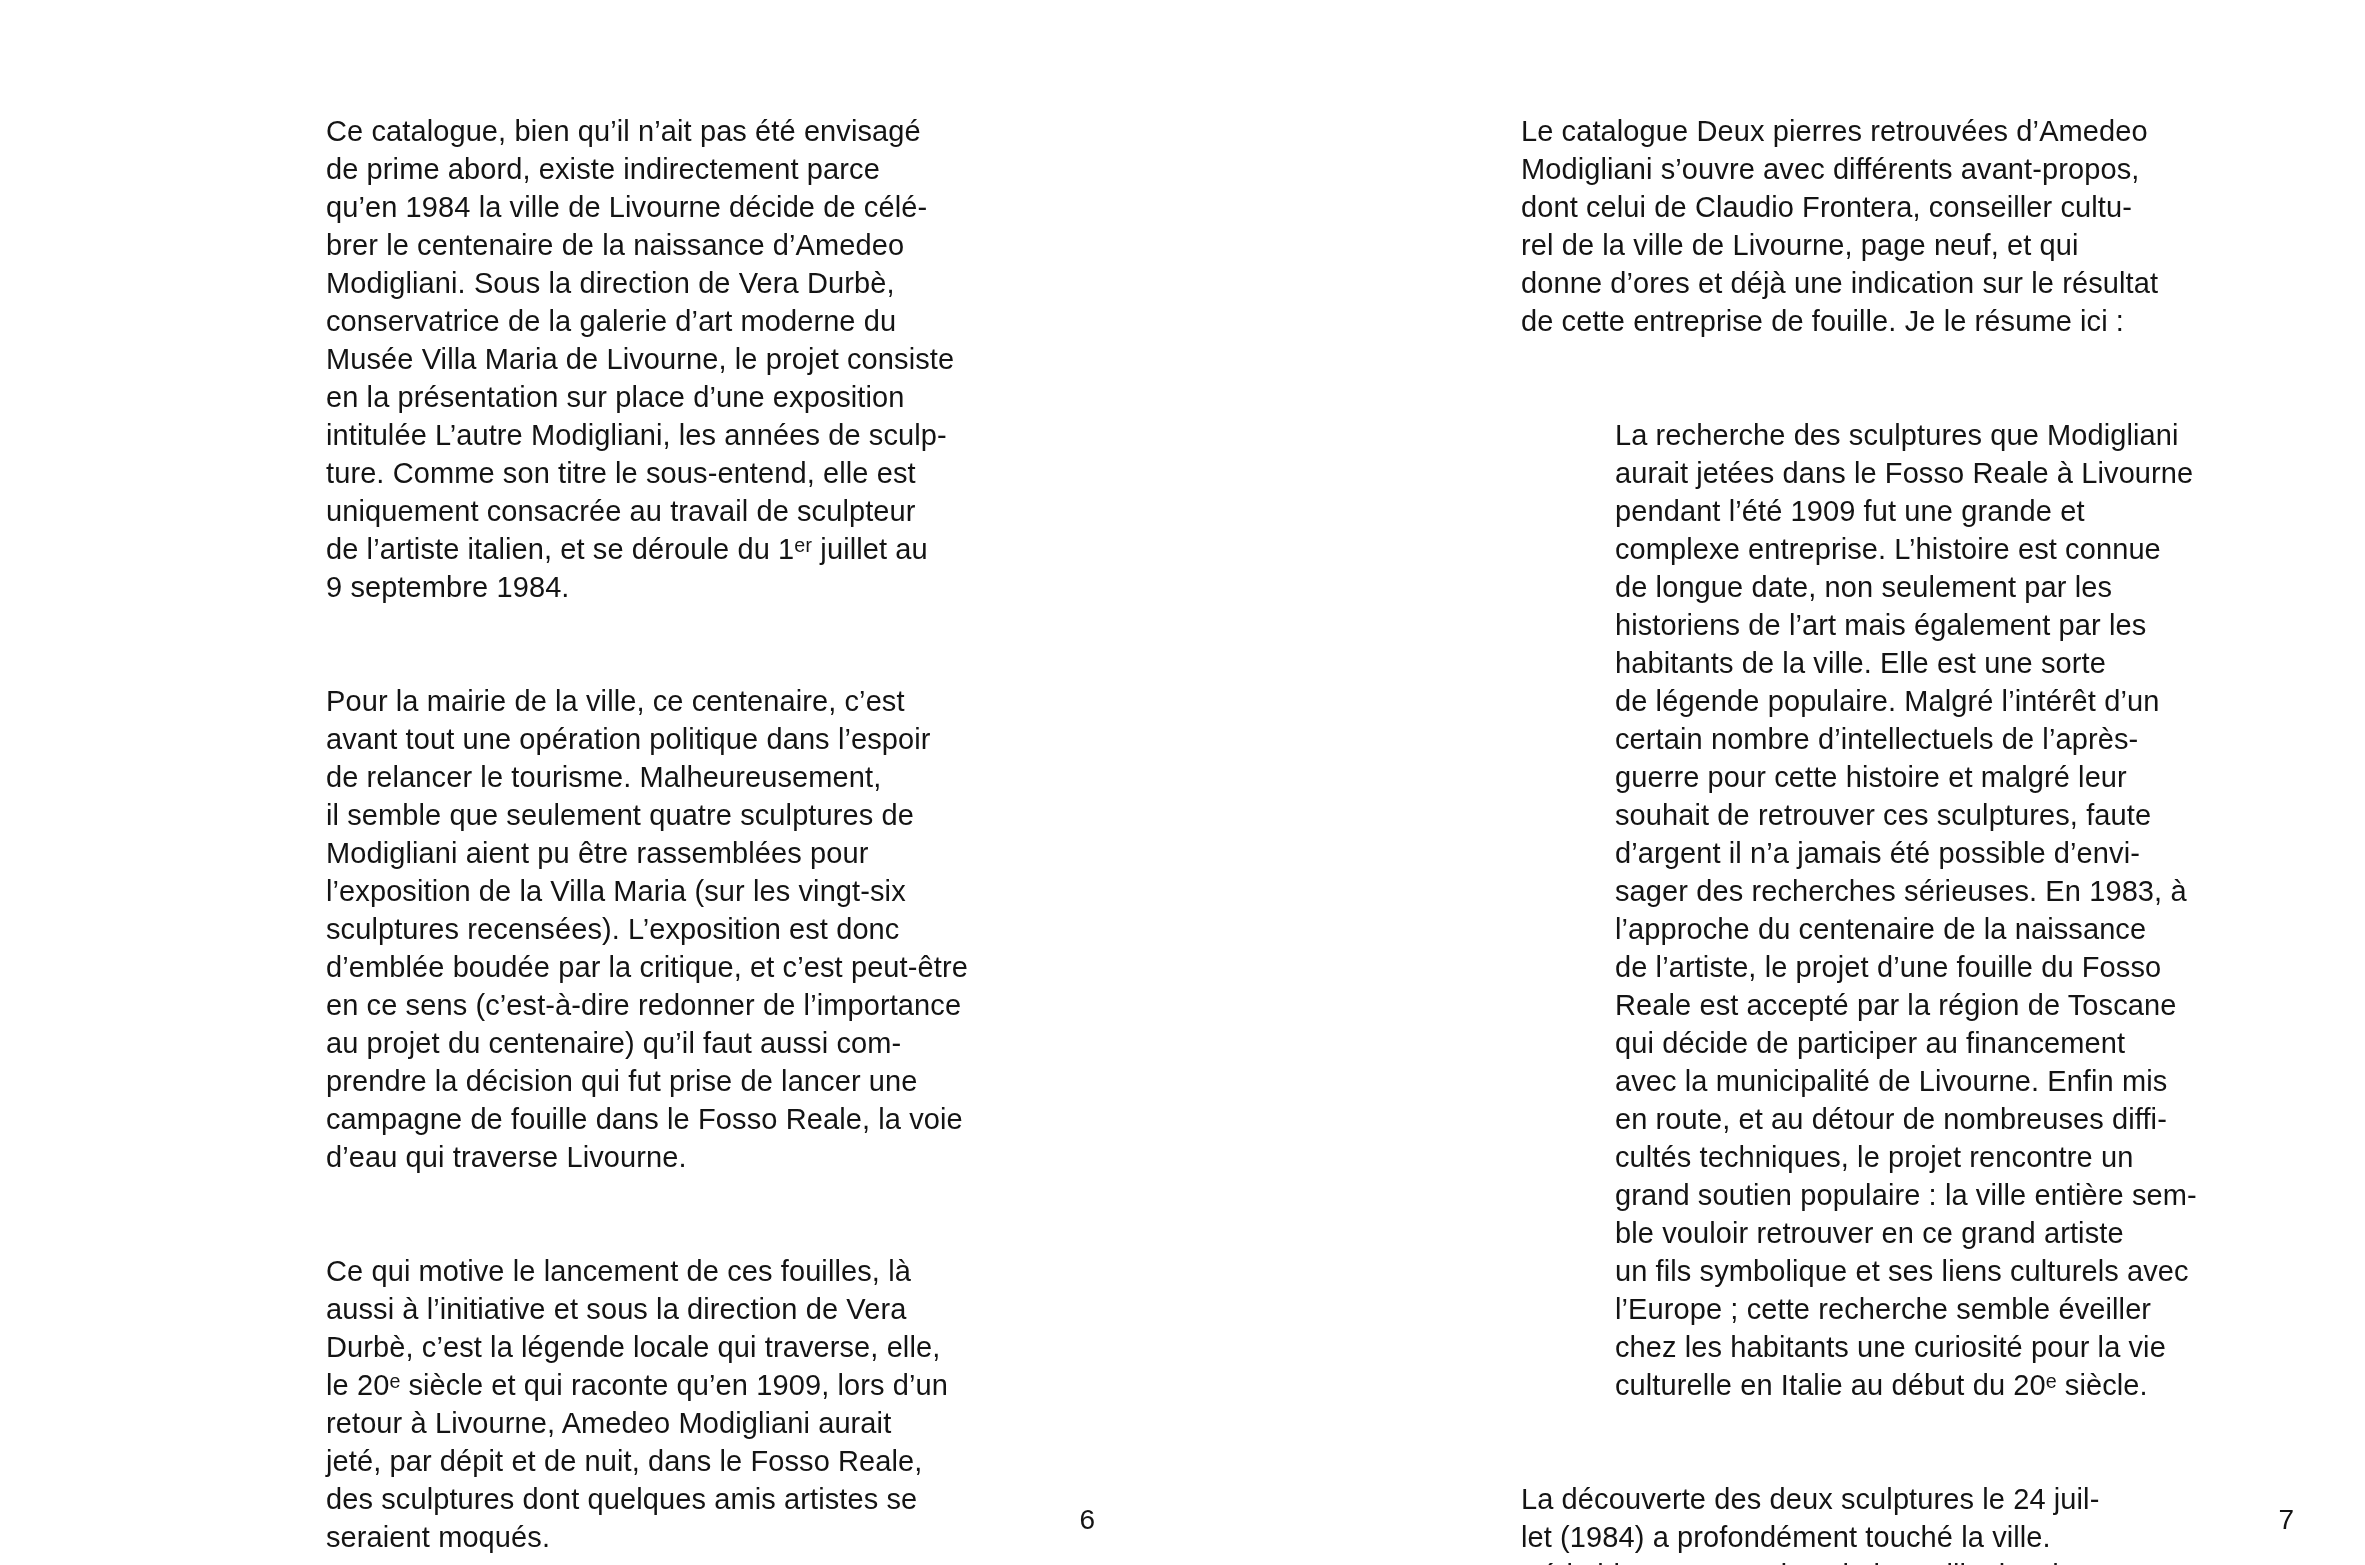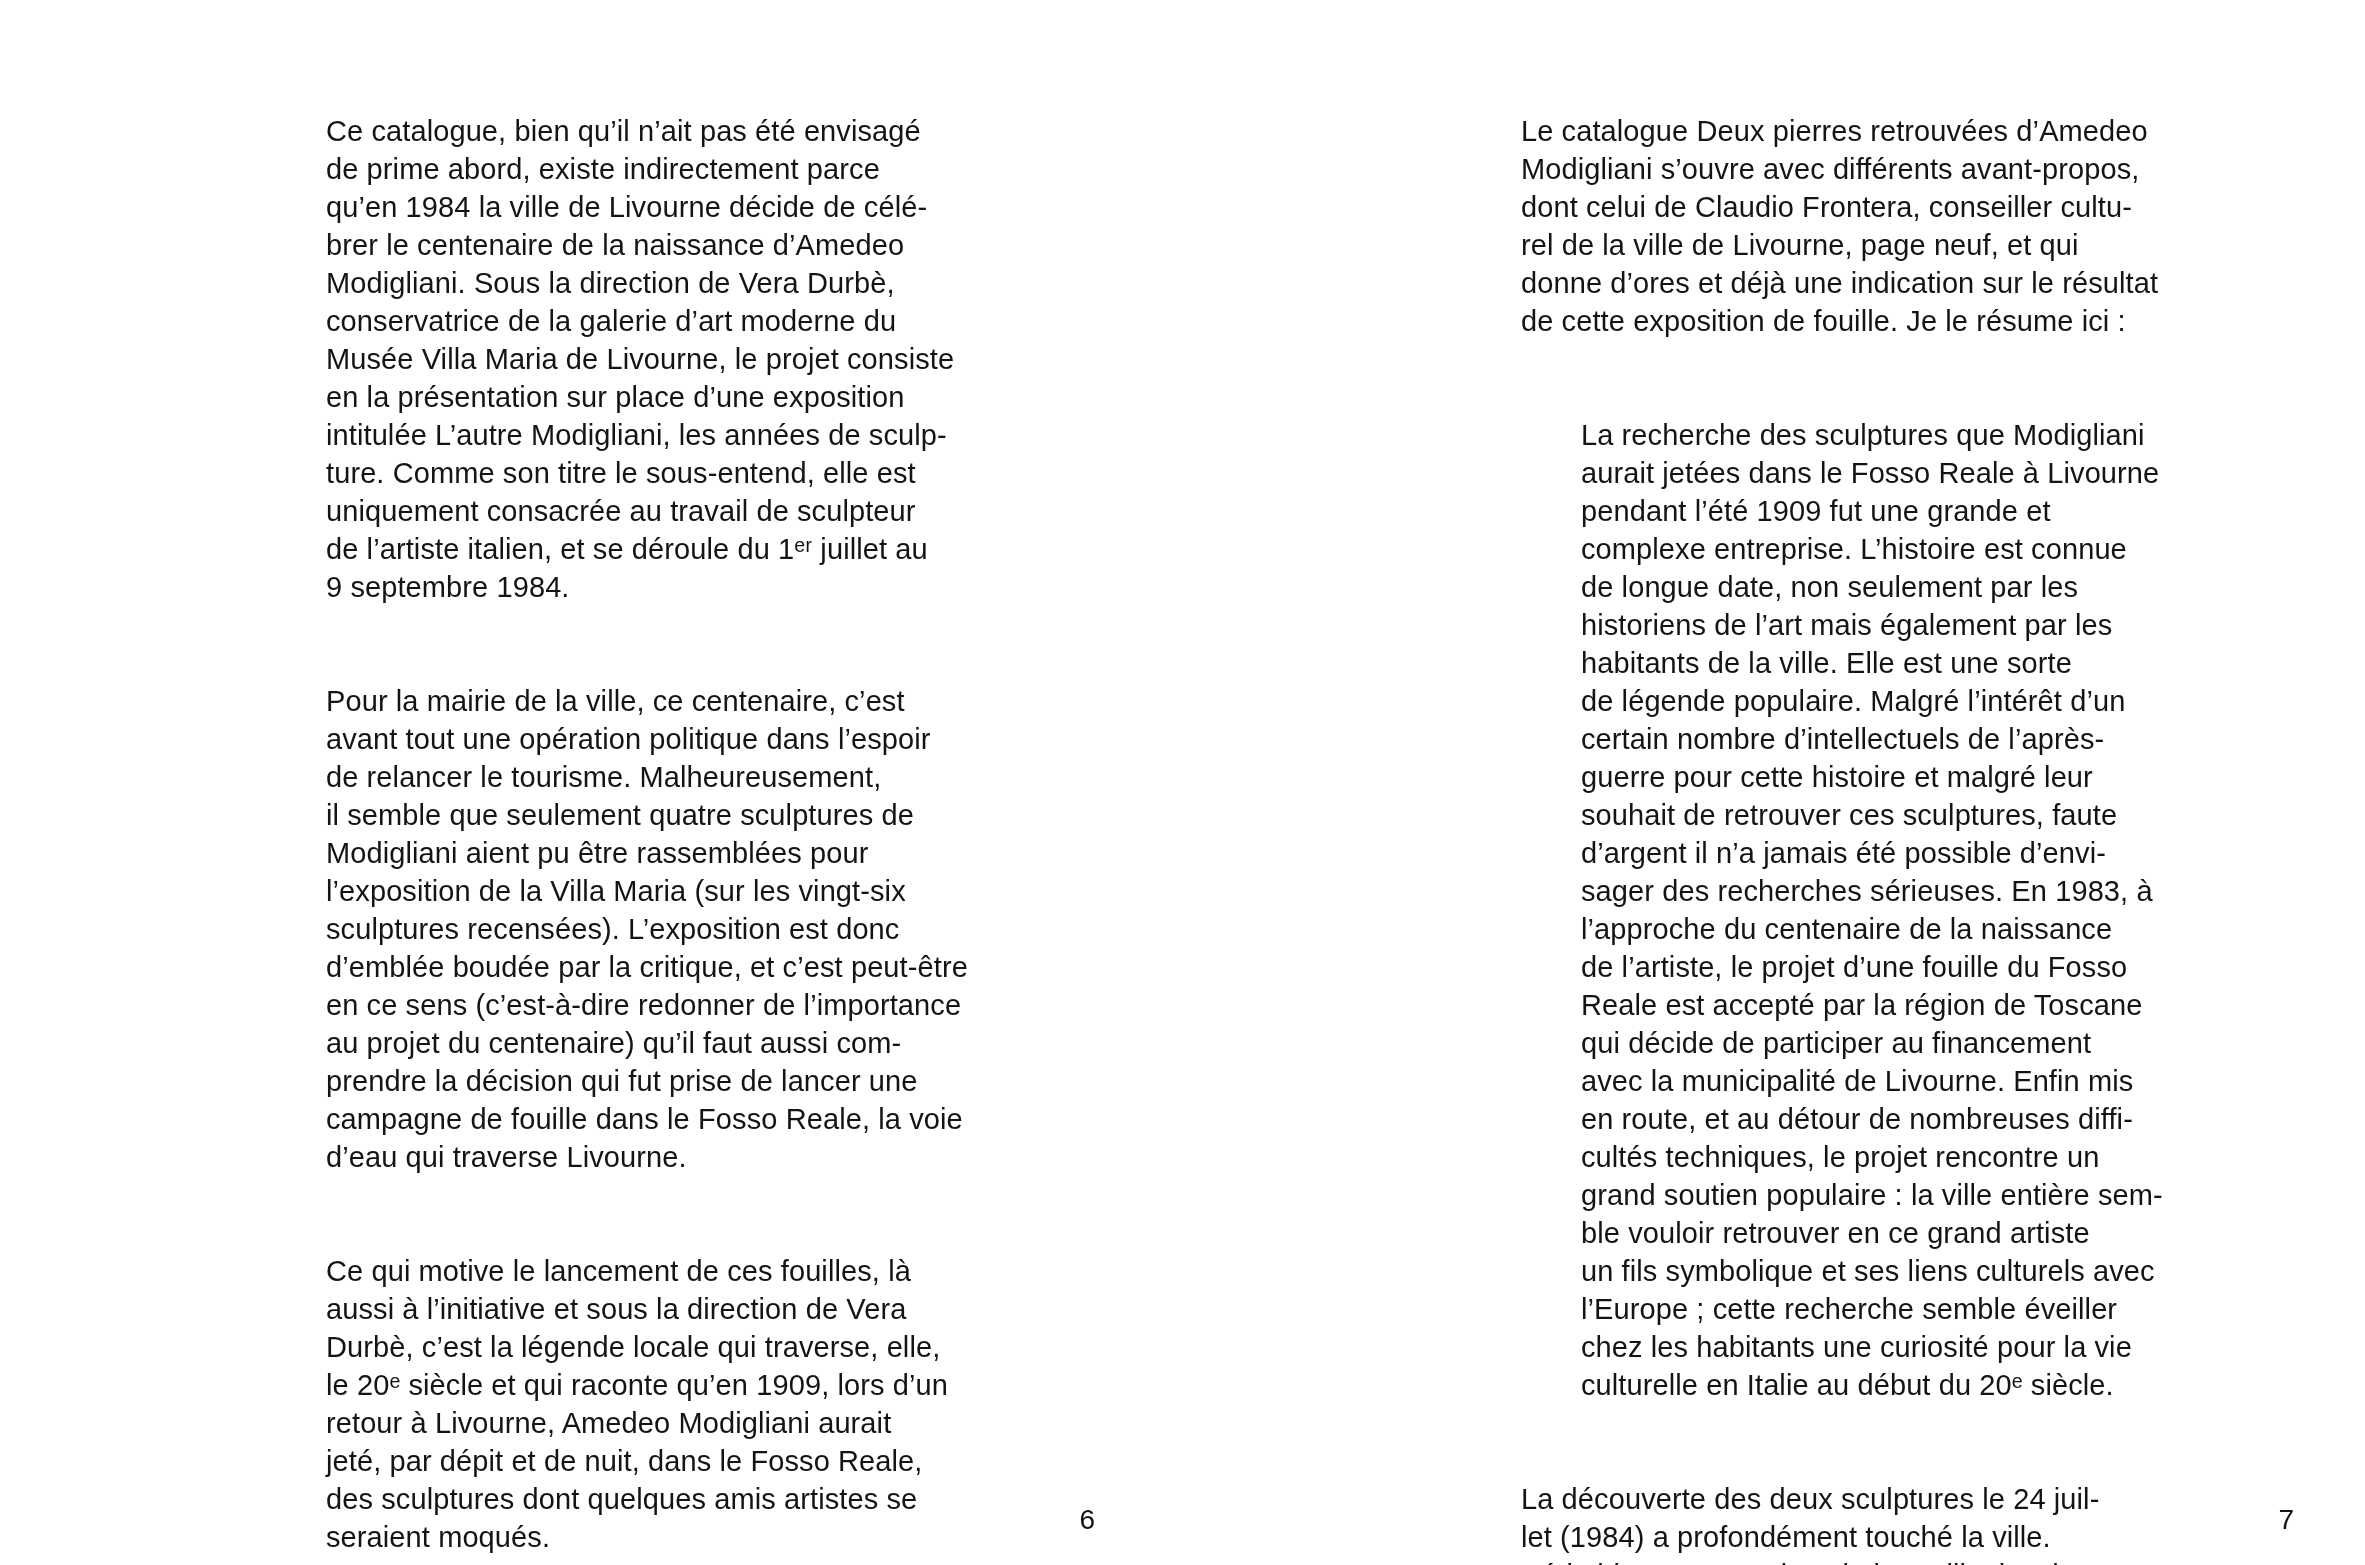--- a/index.html
+++ b/index.html
@@ -35,21 +35,21 @@
     letter-spacing: 0.1px;
     white-space: pre-line;
   }
   .page-left  .text-block { left: 326px;  width: 780px; }
   .page-right .text-block { left: 339px;  width: 803px; }
 
   .text-block p {
     margin: 0 0 38px 0;
   }
   .text-block blockquote {
-    margin: 0 0 38px 60px;
+    margin: 0 0 38px 94px;
   }
 
   .page-number {
     position: absolute;
     top: 1493px;
     font-size: 28px;
     line-height: 38px;
     text-align: right;
   }
   .page-left  .page-number { left: 326px; width: 769px; }
@@ -100,21 +100,21 @@
     <div class="page-number">6</div>
   </div>
 
   <div class="page page-right">
     <div class="text-block">
       <p>Le catalogue Deux pierres retrouvées d’Amedeo
 Modigliani s’ouvre avec différents avant-propos,
 dont celui de Claudio Frontera, conseiller cultu-
 rel de la ville de Livourne, page neuf, et qui
 donne d’ores et déjà une indication sur le résultat
-de cette exposition de fouille. Je le résume ici :</p>
+de cette entreprise de fouille. Je le résume ici :</p>
       <blockquote>La recherche des sculptures que Modigliani
 aurait jetées dans le Fosso Reale à Livourne
 pendant l’été 1909 fut une grande et
 complexe entreprise. L’histoire est connue
 de longue date, non seulement par les
 historiens de l’art mais également par les
 habitants de la ville. Elle est une sorte
 de légende populaire. Malgré l’intérêt d’un
 certain nombre d’intellectuels de l’après-
 guerre pour cette histoire et malgré leur

